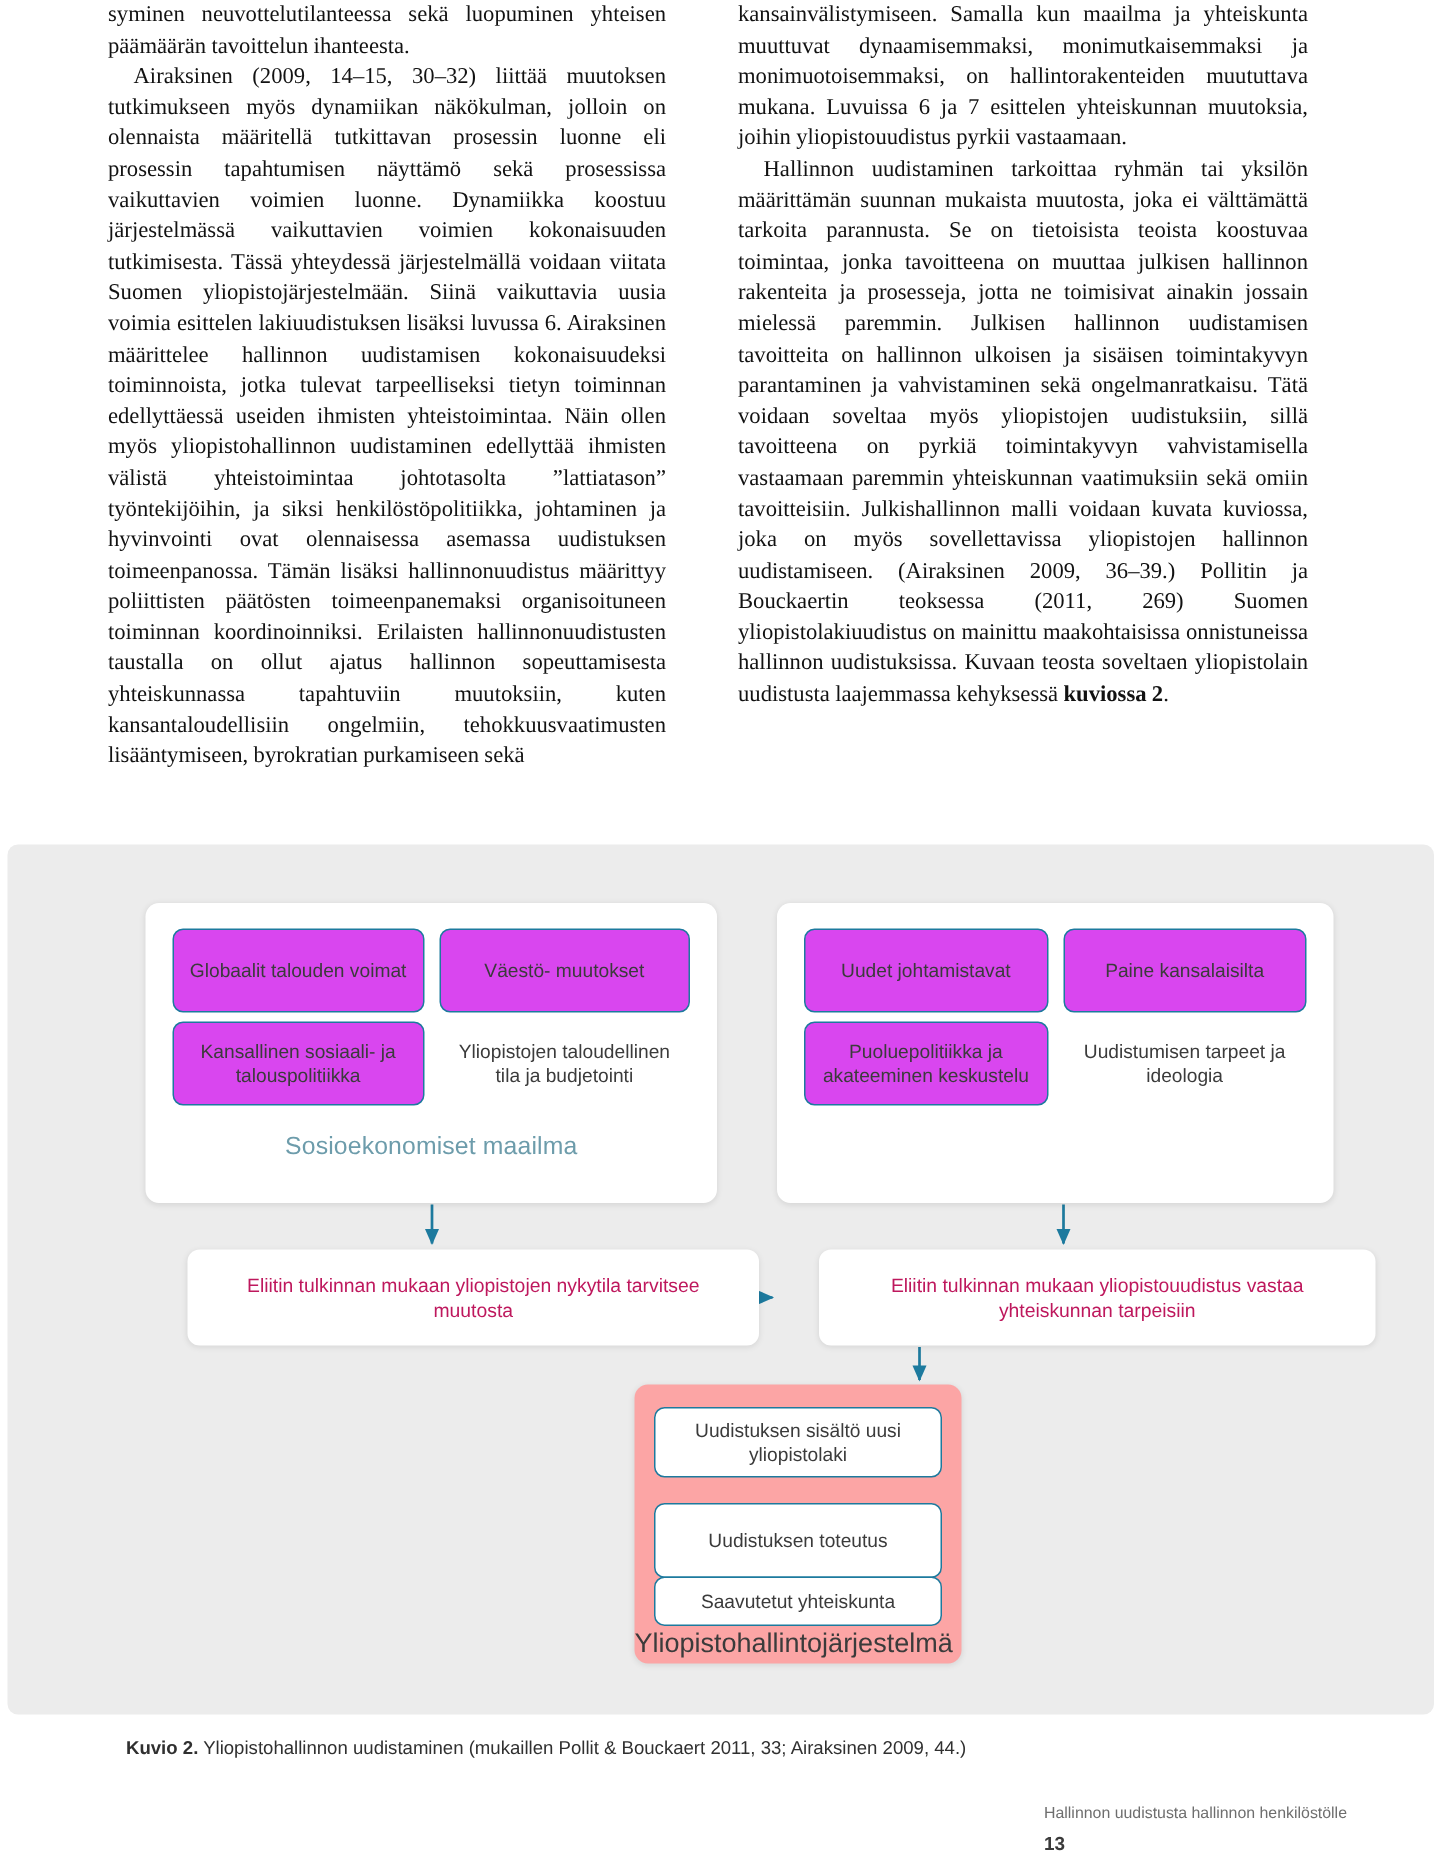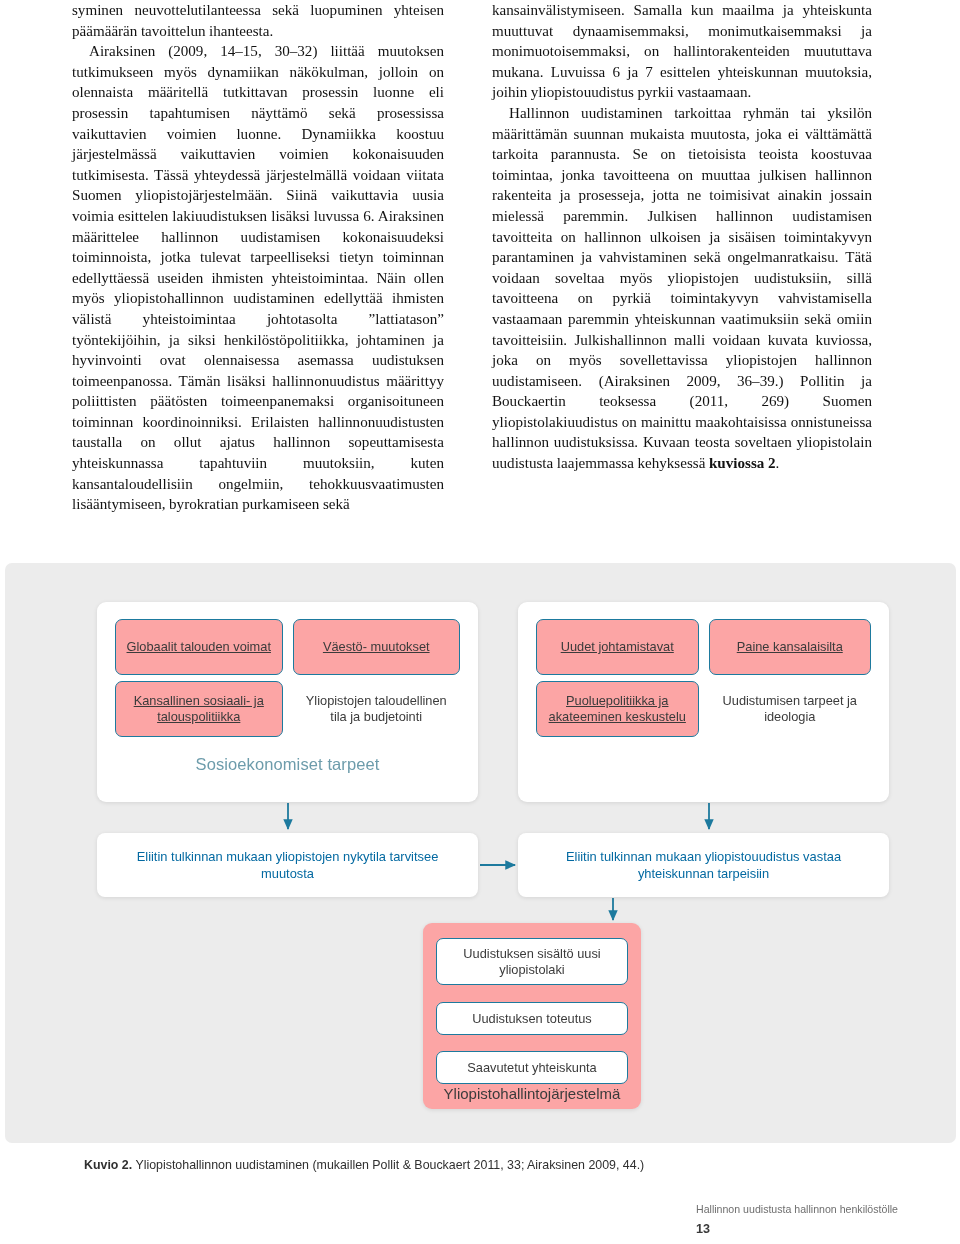--- a/index.html
+++ b/index.html
@@ -76,22 +76,21 @@
     text-align: center;
     font-family: "Liberation Sans", sans-serif;
     font-size: 12.8px;
     line-height: 16px;
     color: #3b3b3b;
     padding: 2px 6px;
   }
   .cell.boxed {
     border: 1.6px solid #1d7a9e;
     border-radius: 7px;
-    background: #fca5a5;
-    text-decoration: underline;
+    background: #d946ef;
   }
   .section-label {
     grid-column: 1 / span 2;
     display: flex; align-items: center; justify-content: center;
     font-family: "Liberation Sans", sans-serif;
     font-size: 16.5px;
     color: #6d9cab;
     letter-spacing: 0.1px;
     padding-top: 4px;
   }
@@ -106,22 +105,23 @@
     position: absolute; top: 0;
     height: 64px;
     background: #ffffff;
     border-radius: 8px;
     box-shadow: 0 1px 4px rgba(0,0,0,0.10);
     display: flex; align-items: center; justify-content: center;
     text-align: center;
     font-family: "Liberation Sans", sans-serif;
     font-size: 12.9px;
     line-height: 17px;
-    color: #0369a1;
+    color: #be185d;
     padding: 0 14px;
+    margin-left: 28px;
   }
   .widebox.w-left  { left: 0px;   width: 381px; }
   .widebox.w-right { left: 421px; width: 371px; }
 
   
   .bottom-panel {
     position: absolute;
     left: 418px; top: 360px;
     width: 218px; height: 186px;
     background: #fca5a5;
@@ -135,28 +135,27 @@
     border-radius: 7px;
     background: #fff;
     display: flex; align-items: center; justify-content: center;
     text-align: center;
     font-family: "Liberation Sans", sans-serif;
     font-size: 12.8px;
     line-height: 16px;
     color: #3b3b3b;
   }
   .bbox.b1 { top: 15px; height: 47px; }
-  .bbox.b2 { top: 79px; height: 33px; }
+  .bbox.b2 { top: 79px; height: 50px; }
   .bbox.b3 { top: 128px; height: 33px; }
   .bottom-label {
     position: absolute;
     left: 0; right: 0; top: 162px;
-    text-align: center;
-    font-family: "Liberation Sans", sans-serif;
-    font-size: 15px;
+    font-family: "Liberation Sans", sans-serif;
+    font-size: 18px;
     color: #3b3b3b;
   }
 
   
   .arrows {
     position: absolute; left: 0; top: 0;
     width: 951px; height: 580px;
     pointer-events: none;
   }
 
@@ -227,21 +226,21 @@
     </svg>
 
     <div class="panels">
 
       <div class="panel left">
         <div class="cellgrid">
           <div class="cell boxed">Globaalit talouden voimat</div>
           <div class="cell boxed">Väestö- muutokset</div>
           <div class="cell boxed">Kansallinen sosiaali- ja talouspolitiikka</div>
           <div class="cell">Yliopistojen taloudellinen tila ja budjetointi</div>
-          <div class="section-label">Sosioekonomiset tarpeet</div>
+          <div class="section-label">Sosioekonomiset maailma</div>
         </div>
       </div>
 
       <div class="panel right">
         <div class="cellgrid">
           <div class="cell boxed">Uudet johtamistavat</div>
           <div class="cell boxed">Paine kansalaisilta</div>
           <div class="cell boxed">Puoluepolitiikka ja akateeminen keskustelu</div>
           <div class="cell">Uudistumisen tarpeet ja ideologia</div>
         </div>

